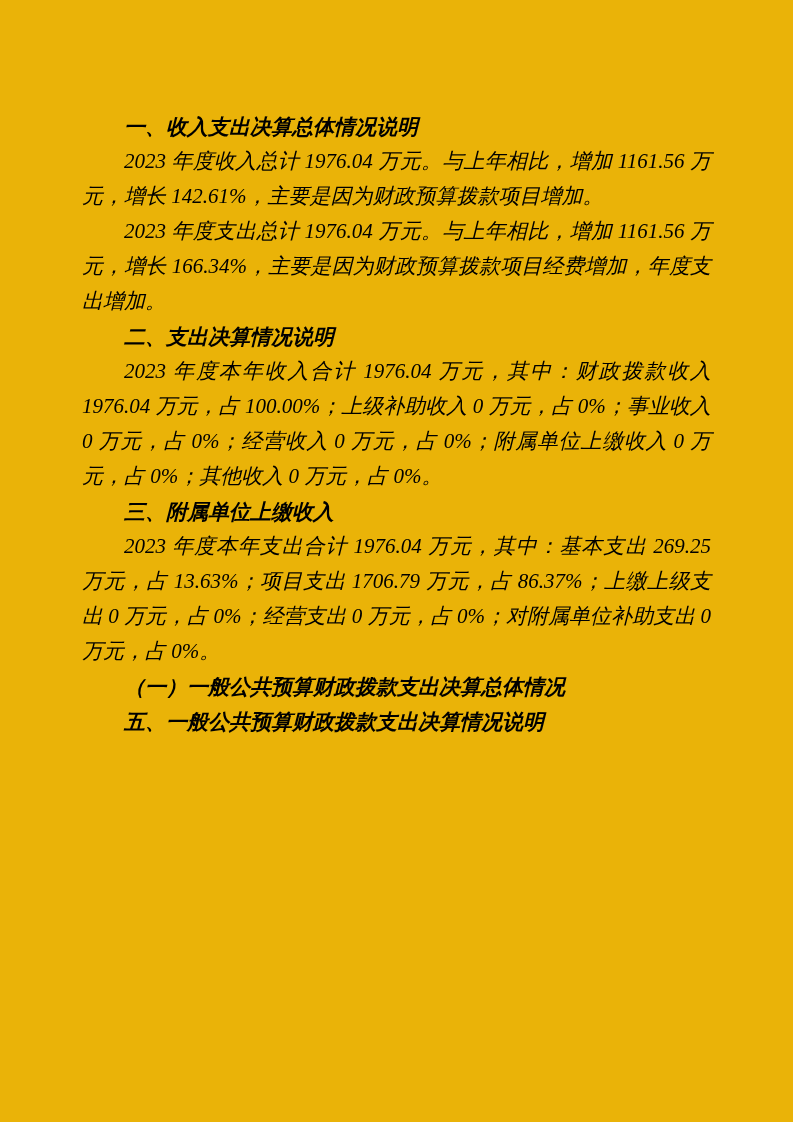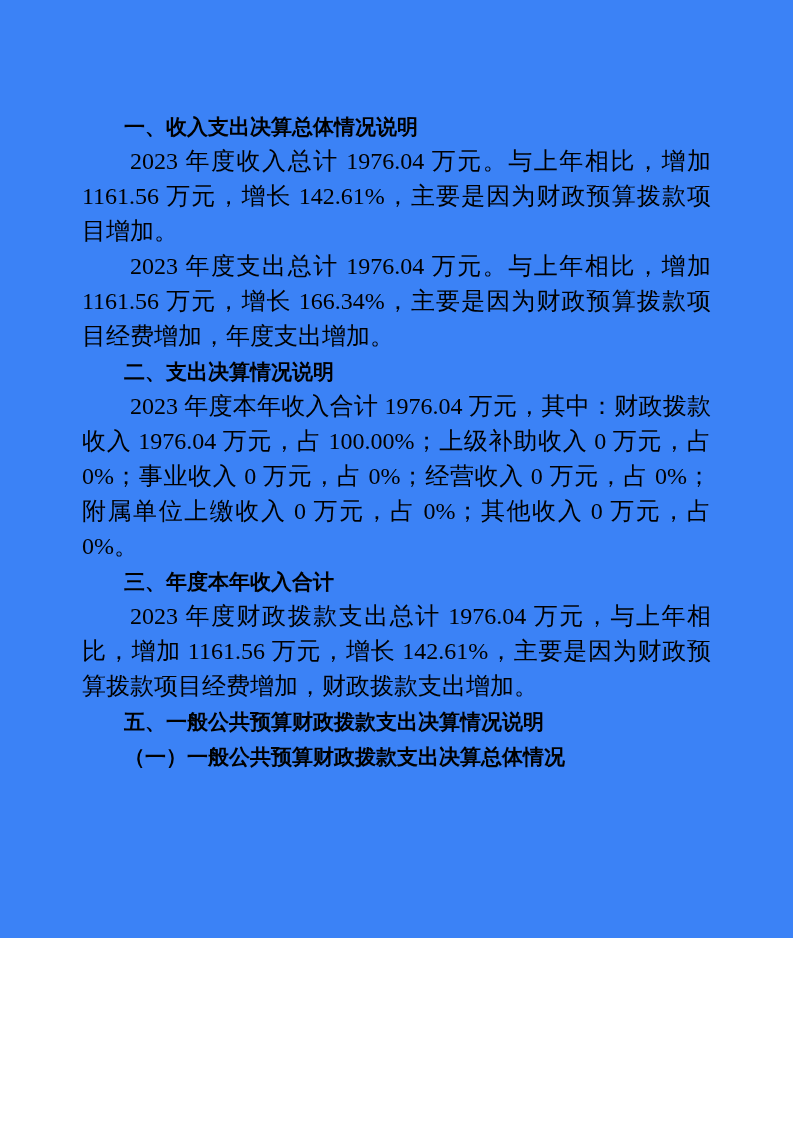--- a/index.html
+++ b/index.html
@@ -10,41 +10,42 @@
     width: 793px;
     height: 1122px;
     background: #ffffff;
     color: #000000;
     font-family: "Liberation Serif", serif;
     overflow: hidden;
   }
   .page {
     box-sizing: border-box;
     width: 793px;
-    height: 938px;
+    height: 1122px;
     padding: 109px 82px 0 82px;
-    background: #3b82f6;
+    background: #eab308;
+    font-style: italic;
   }
   .content {
     width: 629px;
   }
   .hd {
     margin: 0;
     font-size: 21px;
     line-height: 35px;
     font-weight: bold;
     text-indent: 2em;
     text-align: left;
     font-family: "Liberation Sans", sans-serif;
     color: #000000;
     white-space: nowrap;
   }
   .body-para {
     margin: 0;
-    font-size: 24px;
+    font-size: 21px;
     line-height: 35px;
     text-align: justify;
     text-indent: 2em;
     font-family: "Liberation Serif", serif;
     color: #000000;
   }
   section {
     margin: 0;
     padding: 0;
   }
@@ -60,26 +61,26 @@
       <p class="body-para">2023 年度收入总计 1976.04 万元。与上年相比，增加 1161.56 万元，增长 142.61%，主要是因为财政预算拨款项目增加。</p>
       <p class="body-para">2023 年度支出总计 1976.04 万元。与上年相比，增加 1161.56 万元，增长 166.34%，主要是因为财政预算拨款项目经费增加，年度支出增加。</p>
     </section>
 
     <section>
       <h2 class="hd">二、支出决算情况说明</h2>
       <p class="body-para">2023 年度本年收入合计 1976.04 万元，其中：财政拨款收入 1976.04 万元，占 100.00%；上级补助收入 0 万元，占 0%；事业收入 0 万元，占 0%；经营收入 0 万元，占 0%；附属单位上缴收入 0 万元，占 0%；其他收入 0 万元，占 0%。</p>
     </section>
 
     <section>
-      <h2 class="hd">三、年度本年收入合计</h2>
+      <h2 class="hd">三、附属单位上缴收入</h2>
+      <p class="body-para">2023 年度本年支出合计 1976.04 万元，其中：基本支出 269.25 万元，占 13.63%；项目支出 1706.79 万元，占 86.37%；上缴上级支出 0 万元，占 0%；经营支出 0 万元，占 0%；对附属单位补助支出 0 万元，占 0%。</p>
     </section>
 
     <section>
-      <p class="body-para">2023 年度财政拨款支出总计 1976.04 万元，与上年相比，增加 1161.56 万元，增长 142.61%，主要是因为财政预算拨款项目经费增加，财政拨款支出增加。</p>
     </section>
 
     <section>
+      <h2 class="hd">（一）一般公共预算财政拨款支出决算总体情况</h2>
       <h2 class="hd">五、一般公共预算财政拨款支出决算情况说明</h2>
-      <h2 class="hd">（一）一般公共预算财政拨款支出决算总体情况</h2>
     </section>
 
   </div>
 </div>
 
 </body></html>

